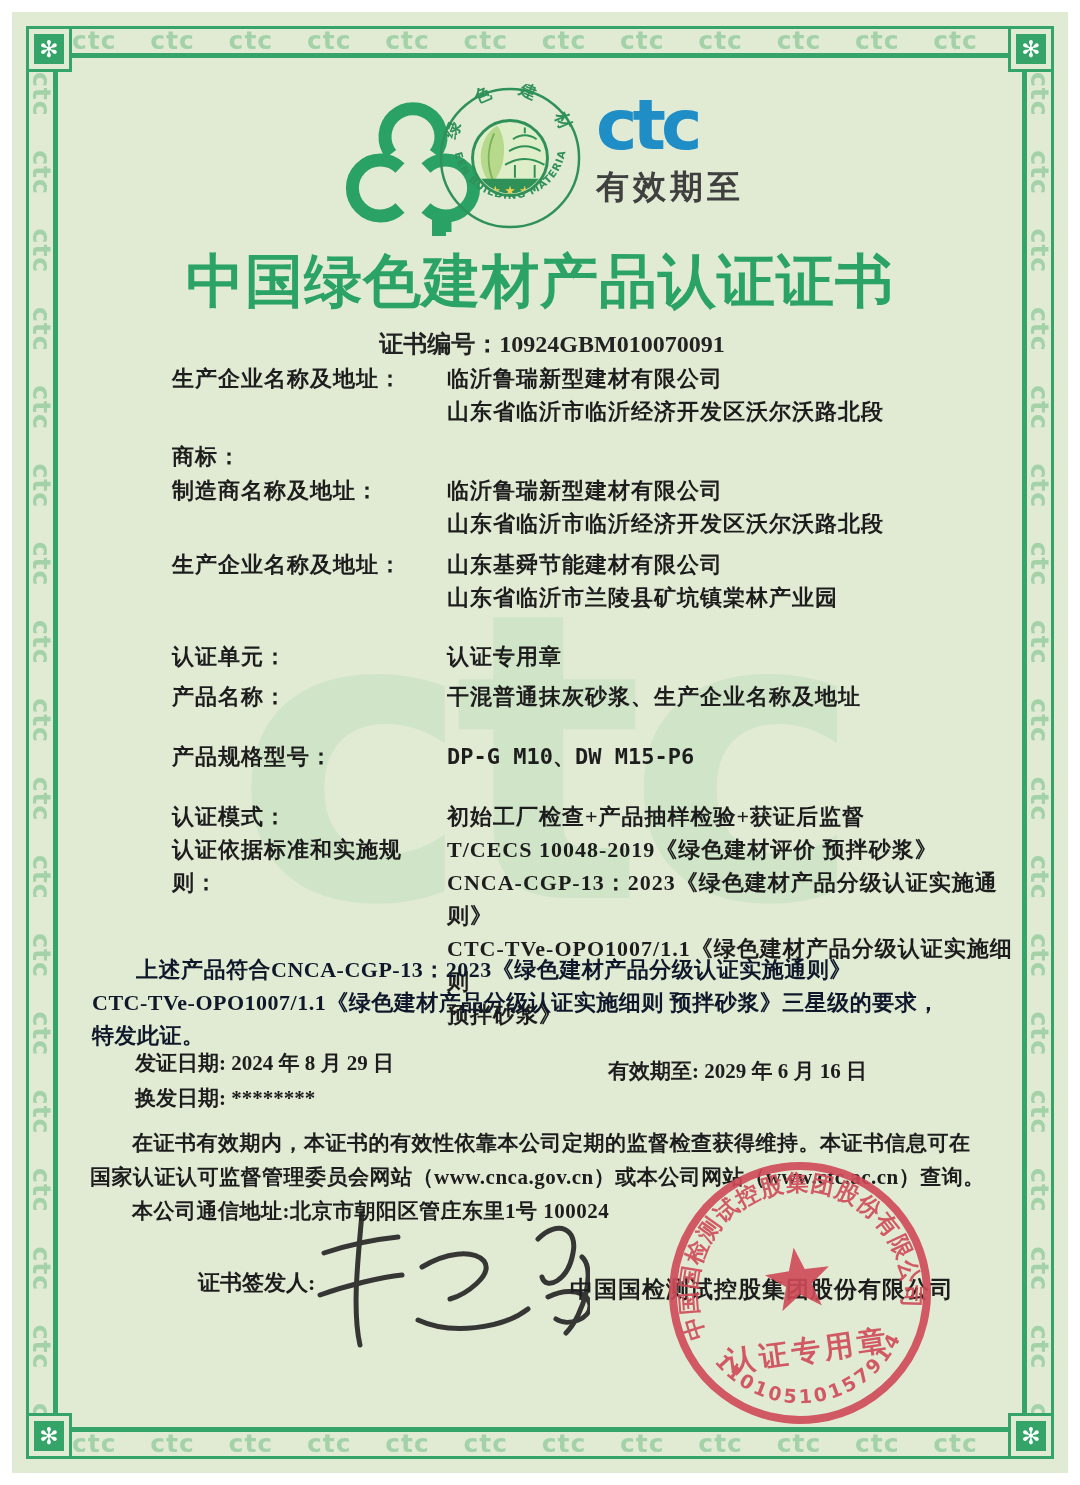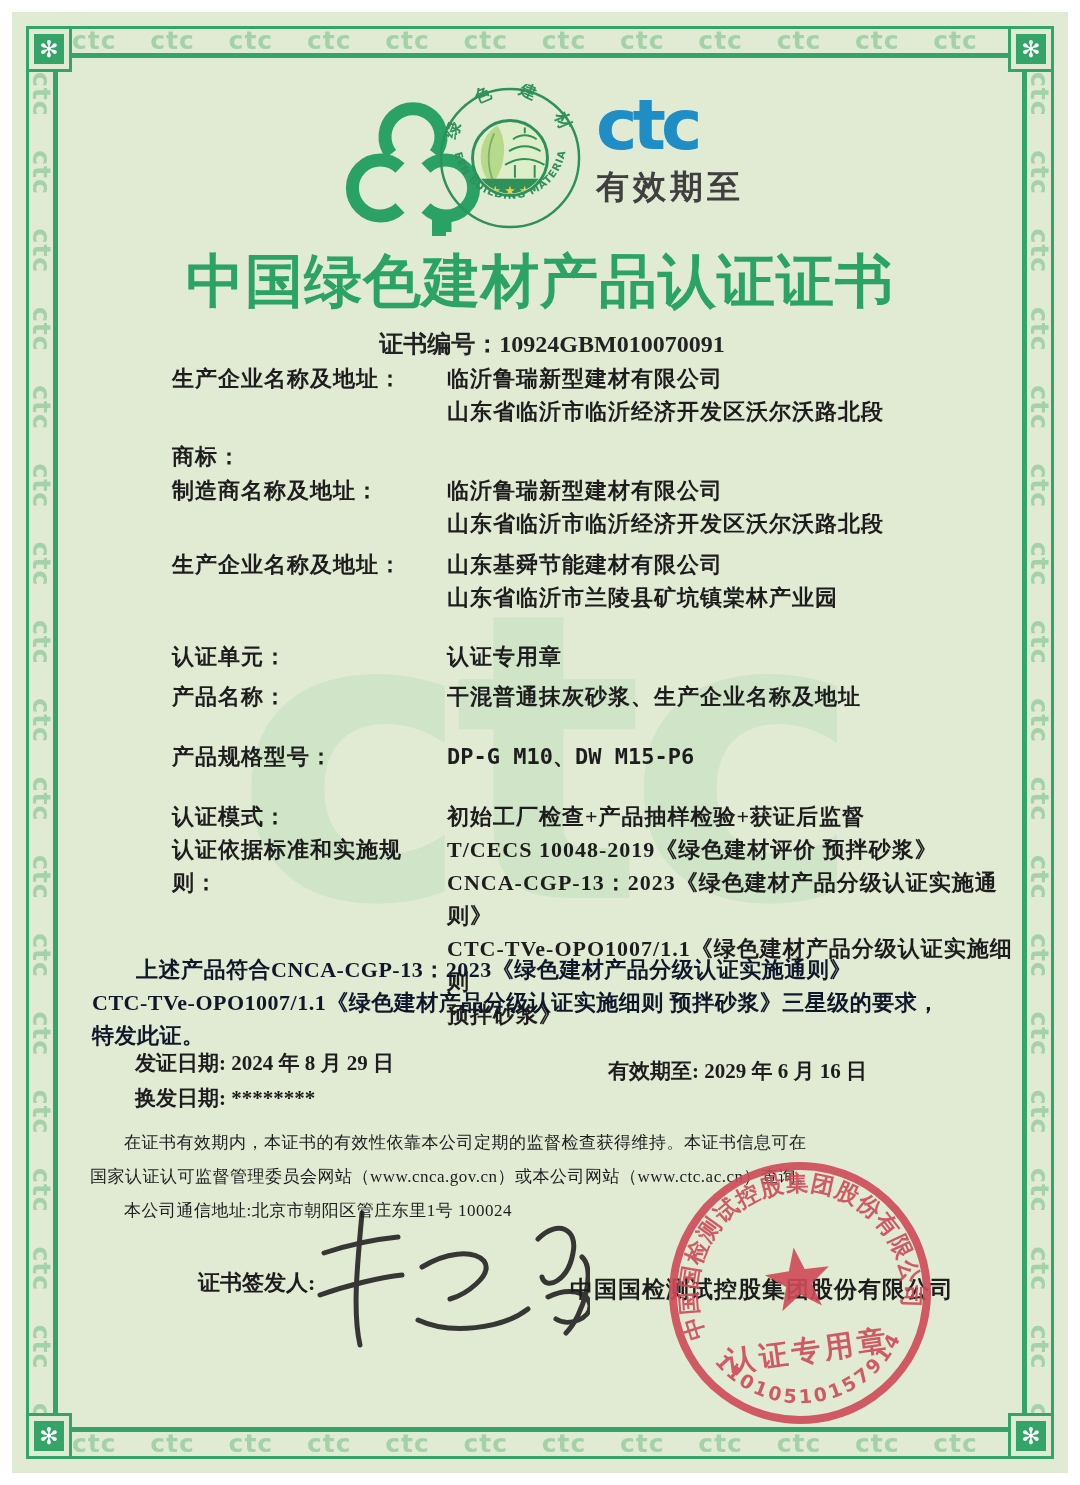--- a/index.html
+++ b/index.html
@@ -79,21 +79,21 @@
     position:absolute; left:92px; top:953px; width:900px;
     font-size:22px; font-weight:bold; color:#0f172a; line-height:33px; letter-spacing:0.5px;
   }
   .statement .ind { text-indent:2em; }
   .dates { position:absolute; left:135px; top:1046px; font-size:21px; font-weight:bold;
            color:#1d1d1d; line-height:35px; }
   .valid-until { position:absolute; left:608px; top:1057px; font-size:21px; font-weight:bold;
            color:#1d1d1d; }
   .notice {
     position:absolute; left:90px; top:1126px; width:905px;
-    font-size:17px; font-weight:normal; color:#1d1d1d; line-height:34px; letter-spacing:0.5px;
+    font-size:21px; font-weight:bold; color:#1d1d1d; line-height:34px; letter-spacing:0.5px;
   }
   .notice .ind { text-indent:2em; }
   
   .signer-label { position:absolute; left:198px; top:1268px; font-size:22px; font-weight:bold; color:#1d1d1d; }
   .signature { position:absolute; left:300px; top:1205px; }
   .sign-company { position:absolute; left:570px; top:1274px; font-size:23px; font-weight:bold;
                   color:#1d1d1d; letter-spacing:1px; }
   .stamp { position:absolute; left:650px; top:1143px; transform:rotate(-8deg); opacity:0.9; }
 </style>
 </head>

